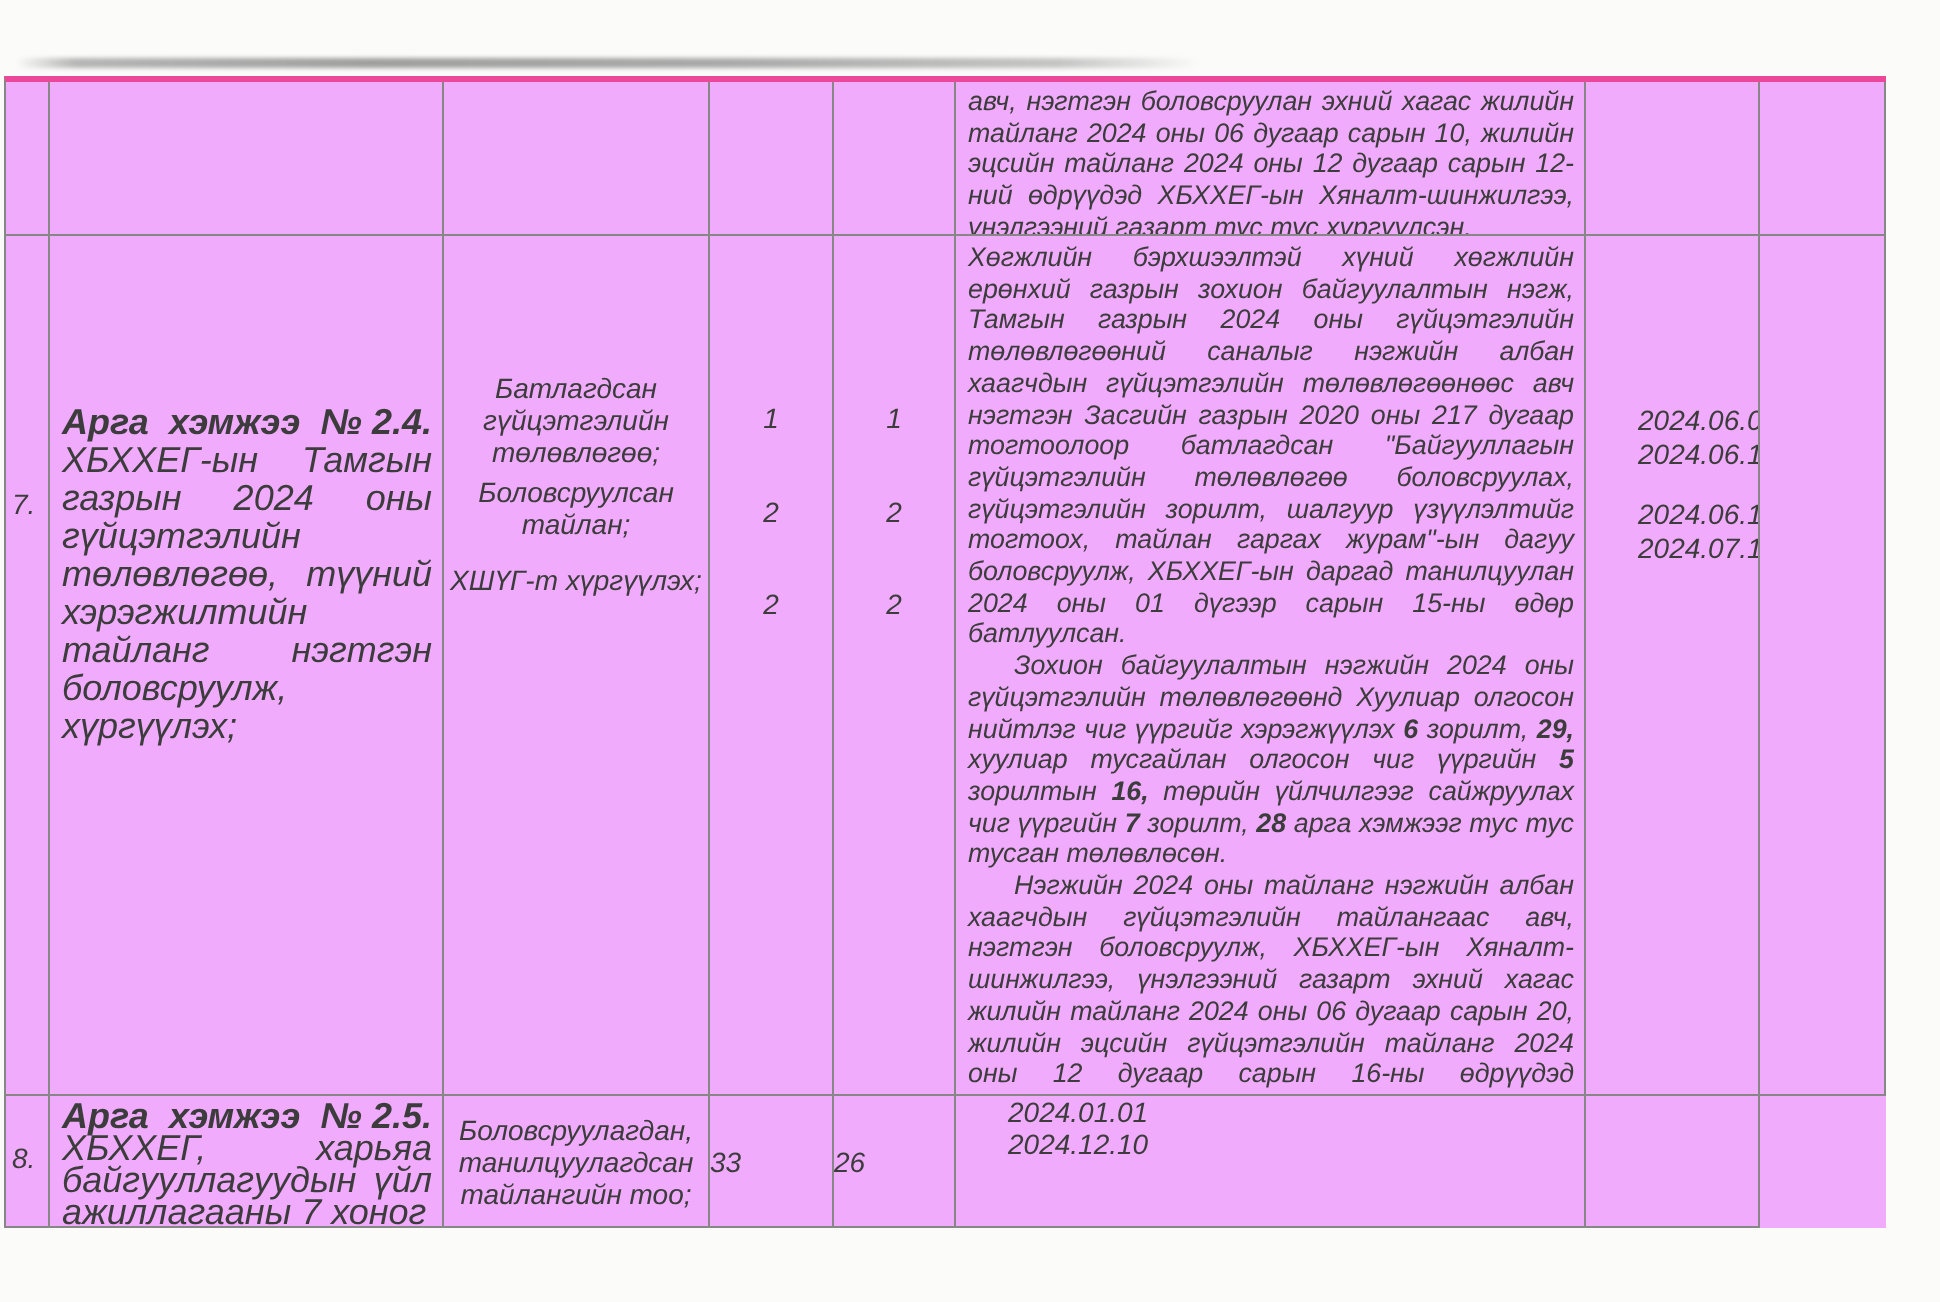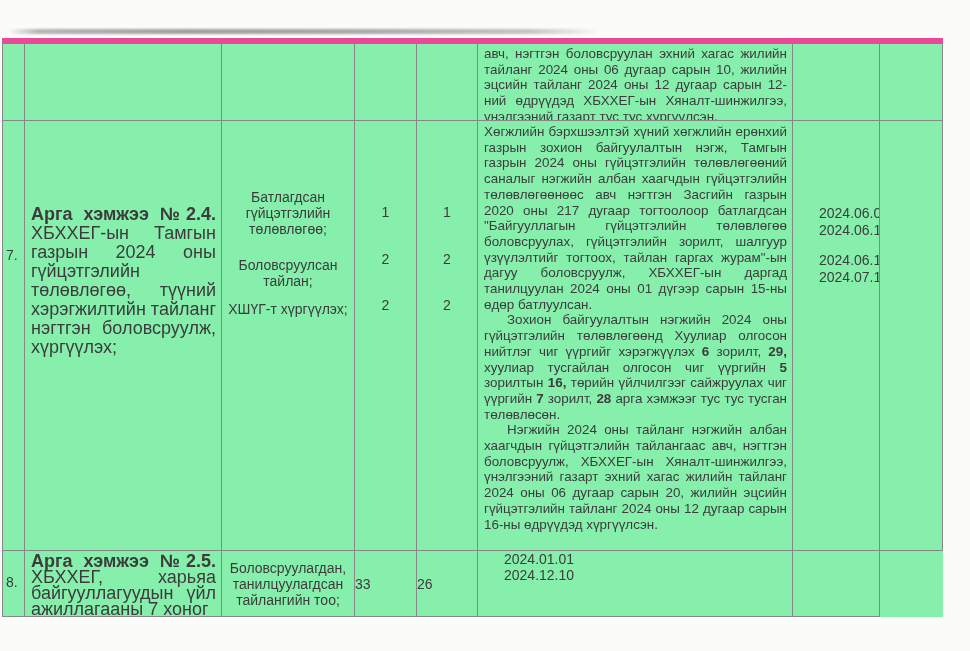--- a/index.html
+++ b/index.html
@@ -24,23 +24,24 @@
       rgba(150,150,150,0) 100%);
     filter: blur(1px);
     border-radius: 3px;
   }
   .tbl {
     position: absolute;
     left: 2px; top: 38px;
     display: grid;
     grid-template-columns: 22px 197px 133px 62px 61px 315px 87px 63px;
     grid-template-rows: 77px 430px 66px;
-    border-top: 6px solid #ec4899;
+    border-top: 3px solid #ec4899;
     border-left: 1px solid #878787;
-    background: #86efac;
+    background: #f0abfc;
+    font-style: italic;
   }
   .cell {
     border-right: 1px solid #878787;
     border-bottom: 1px solid #878787;
     box-sizing: border-box;
     overflow: hidden;
   }
   p { margin: 0; }
   .seg-b { font-weight: bold; }
 
@@ -57,21 +58,21 @@
 
   
   .task-cell { font-size: 18px; }
   .task7 { padding: 84px 5px 0 6px; line-height: 19px; }
   .task8 { padding: 2px 5px 16px 6px; line-height: 16px; }
   .task-cell p { text-align: justify; }
 
   
   .ind-cell { font-size: 14px; line-height: 16px; text-align: center; }
   .ind7 { padding-top: 68px; }
-  .ind-item1 { margin-bottom: 20px; }
+  .ind-item1 { margin-bottom: 4px; }
   .ind-item2 { margin-bottom: 12px; }
   .ind8 { display: flex; align-items: center; justify-content: center; padding: 0 3px; }
 
   
   .val-cell { font-size: 14px; line-height: 16px; text-align: center; }
   .val7 { padding-top: 83px; }
   .val7 .val { display: block; }
   .v2 { margin-top: 31px; }
   .v3 { margin-top: 30px; }
   .val8 { display: flex; align-items: center; justify-content: flex-start; }

